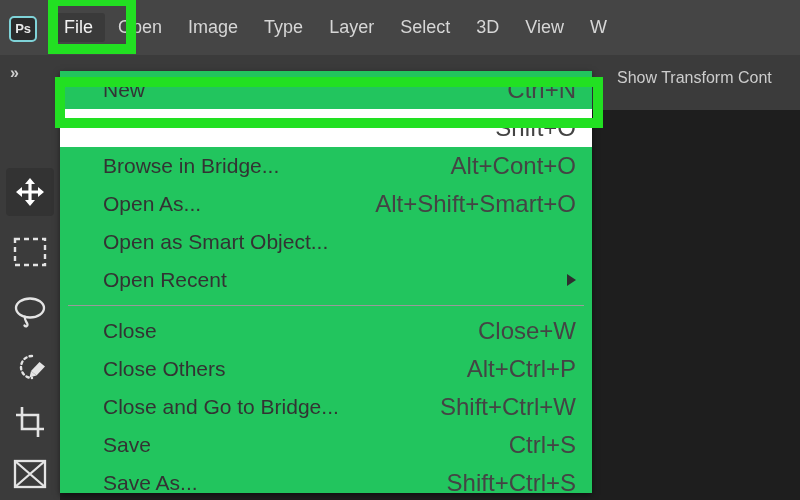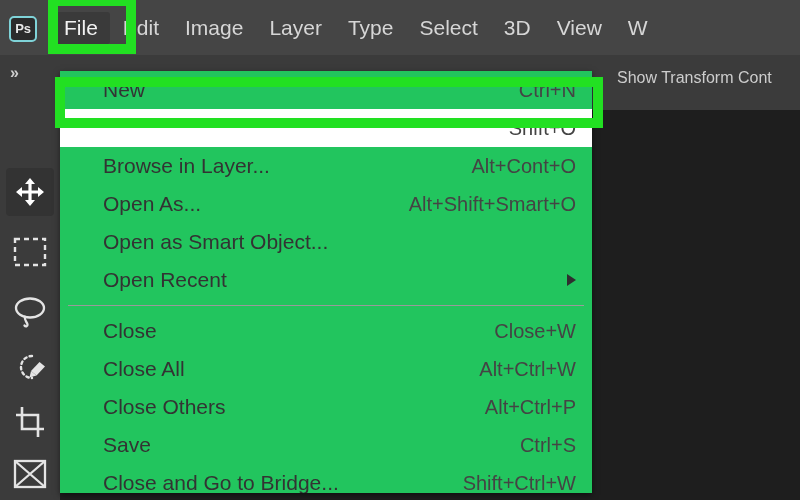--- a/index.html
+++ b/index.html
@@ -42,21 +42,21 @@
   }
   .menubar-items {
     position: absolute;
     left: 52px; top: 0;
     height: 55px;
     display: flex;
     align-items: center;
   }
   .menu-item {
     color: #d6d6d6;
-    font-size: 21px;
+    font-size: 18px;
     padding: 4px 13px;
     white-space: nowrap;
   }
   .menu-item.active {
     background: #3a3a3a;
     color: #f2f2f2;
     border-radius: 3px;
     padding: 4px 12px;
   }
 
@@ -135,21 +135,21 @@
     align-items: center;
     padding: 0 16px 0 43px;
     box-sizing: border-box;
     color: #333333;
     font-size: 21px;
   }
   .menu-row .label { flex: 0 0 auto; white-space: nowrap; }
   .menu-row .spacer { flex: 1 1 auto; }
   .menu-row .accel {
     color: #444444;
-    font-size: 20px;
+    font-size: 24px;
     white-space: nowrap;
     text-align: right;
   }
   .menu-row.highlighted {
     background: #ffffff;
     color: #222222;
   }
   .menu-sep {
     height: 1px;
     background: #9a9a9a;
@@ -255,44 +255,44 @@
   </div>
 
   <div class="tool-btn" style="top:492px;">
     
   </div>
 
   <div class="menubar">
     <div class="ps-logo">Ps</div>
     <div class="menubar-items">
         <div class="menu-item active">File</div>
-        <div class="menu-item">Edit</div>
+        <div class="menu-item">Open</div>
         <div class="menu-item">Image</div>
+        <div class="menu-item">Type</div>
         <div class="menu-item">Layer</div>
-        <div class="menu-item">Type</div>
         <div class="menu-item">Select</div>
         <div class="menu-item">3D</div>
         <div class="menu-item">View</div>
         <div class="menu-item">W</div>
       </div>
   </div>
 
   <div class="dropdown">
     <div id="menu-rows">
         <div class="menu-row">
           <span class="label">New</span>
           <span class="spacer"></span>
           <span class="accel">Ctrl+N</span>
         </div>
         <div class="menu-row highlighted">
           <span class="spacer"></span>
           <span class="accel">Shift+O</span>
         </div>
         <div class="menu-row">
-          <span class="label">Browse in Layer...</span>
+          <span class="label">Browse in Bridge...</span>
           <span class="spacer"></span>
           <span class="accel">Alt+Cont+O</span>
         </div>
         <div class="menu-row">
           <span class="label">Open As...</span>
           <span class="spacer"></span>
           <span class="accel">Alt+Shift+Smart+O</span>
         </div>
         <div class="menu-row">
           <span class="label">Open as Smart Object...</span>
@@ -303,38 +303,33 @@
           <span class="spacer"></span>
           <span class="submenu-arrow"></span>
         </div>
         <div class="menu-sep"></div>
         <div class="menu-row">
           <span class="label">Close</span>
           <span class="spacer"></span>
           <span class="accel">Close+W</span>
         </div>
         <div class="menu-row">
-          <span class="label">Close All</span>
-          <span class="spacer"></span>
-          <span class="accel">Alt+Ctrl+W</span>
-        </div>
-        <div class="menu-row">
           <span class="label">Close Others</span>
           <span class="spacer"></span>
           <span class="accel">Alt+Ctrl+P</span>
         </div>
         <div class="menu-row">
+          <span class="label">Close and Go to Bridge...</span>
+          <span class="spacer"></span>
+          <span class="accel">Shift+Ctrl+W</span>
+        </div>
+        <div class="menu-row">
           <span class="label">Save</span>
           <span class="spacer"></span>
           <span class="accel">Ctrl+S</span>
-        </div>
-        <div class="menu-row">
-          <span class="label">Close and Go to Bridge...</span>
-          <span class="spacer"></span>
-          <span class="accel">Shift+Ctrl+W</span>
         </div>
         <div class="menu-row">
           <span class="label">Save As...</span>
           <span class="spacer"></span>
           <span class="accel">Shift+Ctrl+S</span>
         </div>
       </div>
   </div>
 
   <div class="annot annot-file"></div>

